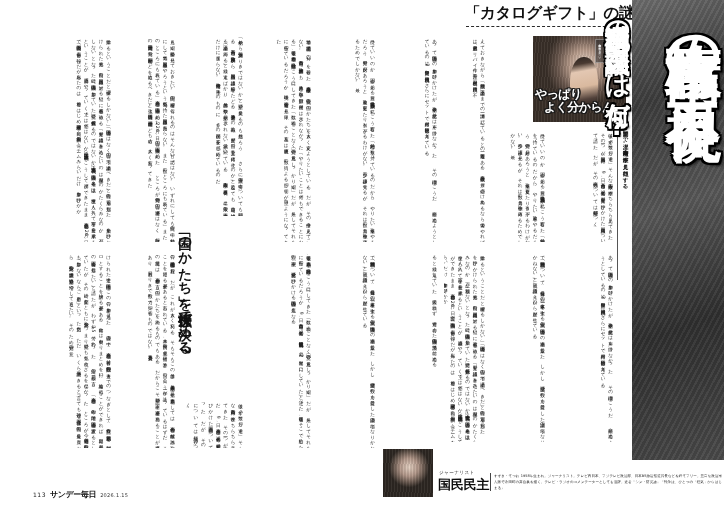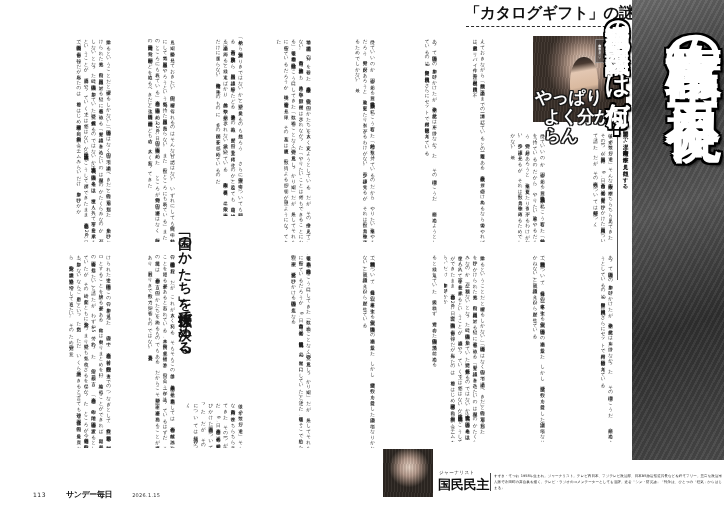--- a/index.html
+++ b/index.html
@@ -146,21 +146,21 @@
     padding:1.5px 1px;
     writing-mode:vertical-rl;
     -webkit-writing-mode:vertical-rl;
     height:18px;
     font-family:"DejaVu Sans","Liberation Sans",sans-serif;
   }
   #photocap{
     position:absolute;
     left:535px;top:88px;
     width:92px;
-    font-size:17px;
+    font-size:12px;
     font-weight:900;
     line-height:1.12;
     color:#ffffff;
     letter-spacing:-0.6px;
     text-shadow:
        1.2px 0 0 #1a1a1a,-1.2px 0 0 #1a1a1a,0 1.2px 0 #1a1a1a,0 -1.2px 0 #1a1a1a,
        1.2px 1.2px 0 #1a1a1a,-1.2px 1.2px 0 #1a1a1a,1.2px -1.2px 0 #1a1a1a,-1.2px -1.2px 0 #1a1a1a;
     font-family:"DejaVu Sans","Liberation Sans",sans-serif;
   }
   #photocap .l2{display:block;padding-left:9px;}
@@ -255,21 +255,21 @@
     text-align:justify;
     border-left:0.6px solid #444;
     padding-left:3px;
     font-family:"DejaVu Sans","Liberation Sans",sans-serif;
   }
 
   
   #footer{
     position:absolute;
     left:33px;top:489px;
-    display:flex;align-items:baseline;gap:20px;
+    display:flex;align-items:baseline;gap:4px;
   }
   #pagenum{font-size:6px;color:#222;letter-spacing:.5px;
     font-family:"DejaVu Sans","Liberation Sans",sans-serif;}
   #magname{font-size:8px;font-weight:900;color:#111;letter-spacing:-0.4px;
     font-family:"DejaVu Sans","Liberation Sans",sans-serif;}
   #issuedate{font-size:5px;color:#333;letter-spacing:.3px;
     font-family:"DejaVu Sans","Liberation Sans",sans-serif;}
 </style>
 </head>
 <body>

